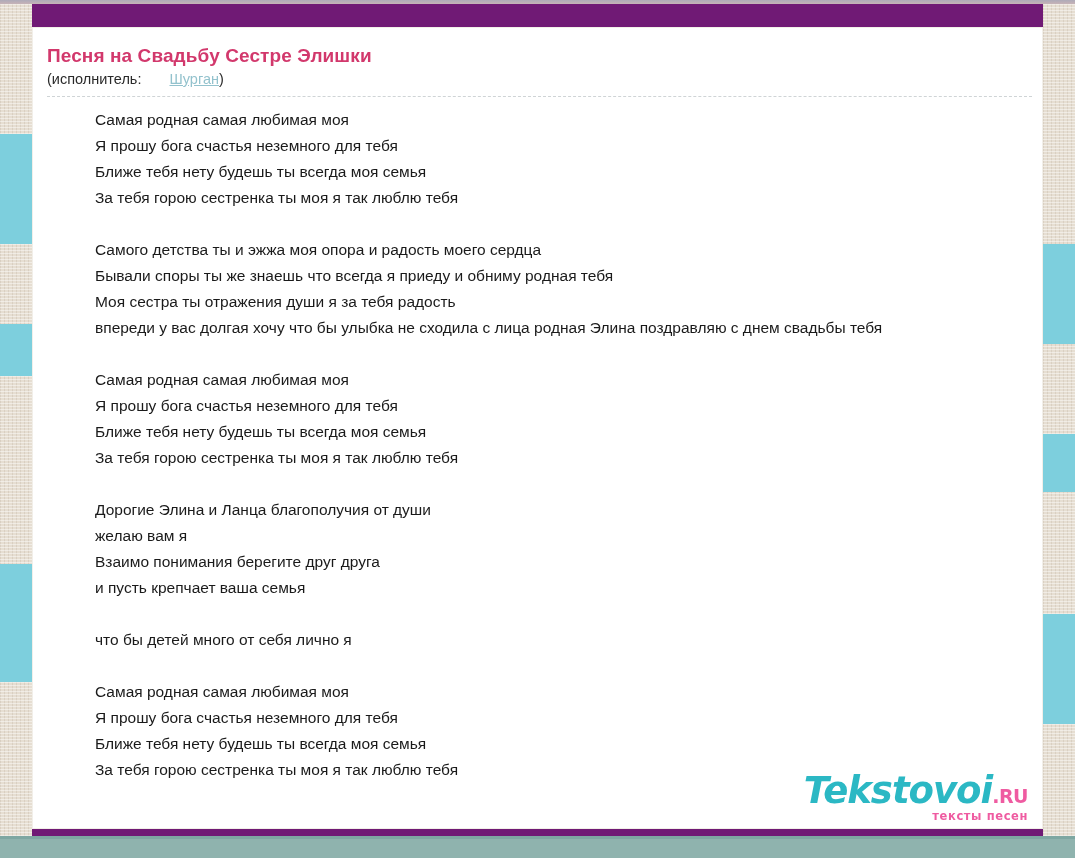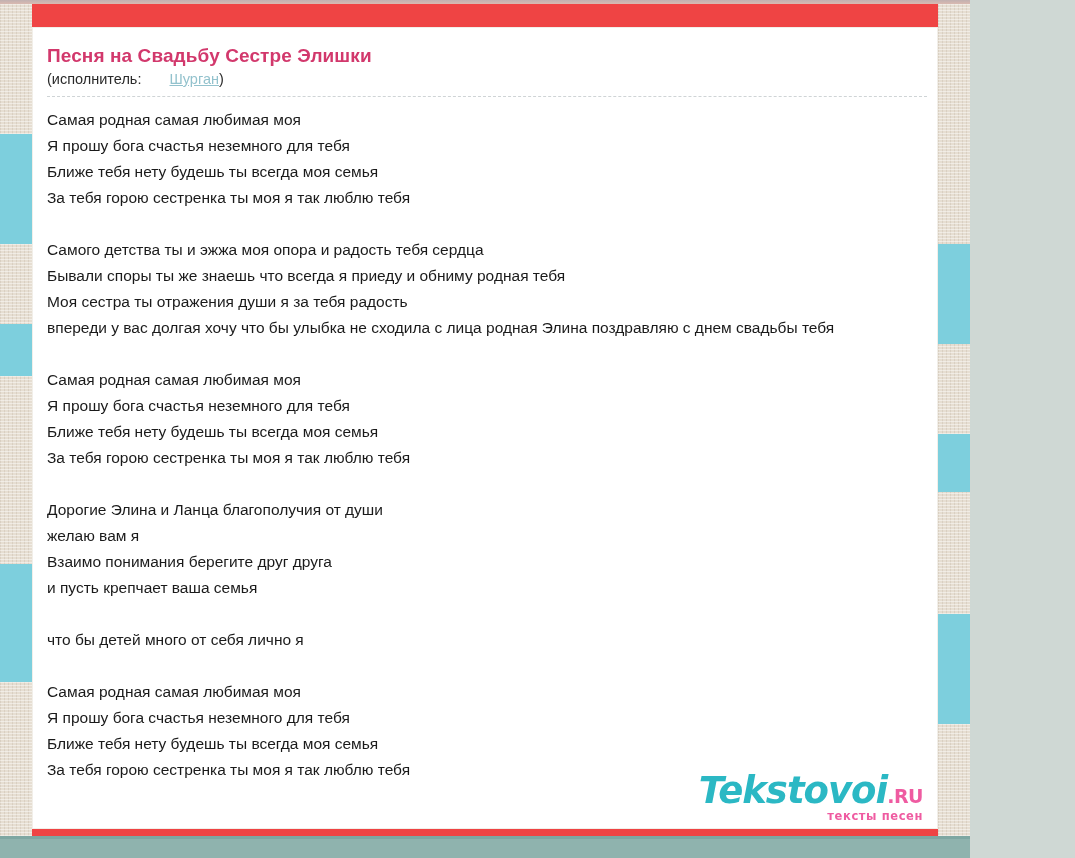--- a/index.html
+++ b/index.html
@@ -10,24 +10,24 @@
     width: 1075px;
     height: 858px;
     overflow: hidden;
     font-family: "Liberation Sans", sans-serif;
     background: #cfd8d4;
   }
 
   
   .page {
     position: relative;
-    width: 970px;
+    width: 1075px;
     height: 858px;
     box-sizing: border-box;
-    background: #ef4444;
+    background: #701a75;
   }
   
   .top-hairline {
     position: absolute;
     top: 0; left: 0; right: 0;
     height: 4px;
     background: linear-gradient(180deg, #b9c4c4 0%, #d6cec3 100%);
     opacity: .85;
   }
   
@@ -116,21 +116,21 @@
   .lyrics {
     font-size: 15.5px;
     color: #1a1a1a;
     line-height: 26px;
     white-space: nowrap;
   }
   .stanza {
     margin: 0 0 26px 0;
   }
   .stanza:last-child { margin-bottom: 0; }
-  .line { white-space: nowrap; }
+  .line { white-space: nowrap; margin-left: 48px; }
 
   
   .logo {
     position: absolute;
     right: 14px;
     bottom: 6px;
     text-align: right;
     line-height: 1;
     user-select: none;
     margin-left: 8px;
@@ -191,21 +191,21 @@
     <div class="lyrics">
 
       <p class="stanza">
         <span class="line">Самая родная самая любимая моя</span><br>
         <span class="line">Я прошу бога счастья неземного для тебя</span><br>
         <span class="line">Ближе тебя нету будешь ты всегда моя семья</span><br>
         <span class="line">За тебя горою сестренка ты моя я так люблю тебя</span>
       </p>
 
       <p class="stanza">
-        <span class="line">Самого детства ты и эжжа моя опора и радость тебя сердца</span><br>
+        <span class="line">Самого детства ты и эжжа моя опора и радость моего сердца</span><br>
         <span class="line">Бывали споры ты же знаешь что всегда я приеду и обниму родная тебя</span><br>
         <span class="line">Моя сестра ты отражения души я за тебя радость</span><br>
         <span class="line">впереди у вас долгая хочу что бы улыбка не сходила с лица родная Элина поздравляю с днем свадьбы тебя</span>
       </p>
 
       <p class="stanza">
         <span class="line">Самая родная самая любимая моя</span><br>
         <span class="line">Я прошу бога счастья неземного для тебя</span><br>
         <span class="line">Ближе тебя нету будешь ты всегда моя семья</span><br>
         <span class="line">За тебя горою сестренка ты моя я так люблю тебя</span>

